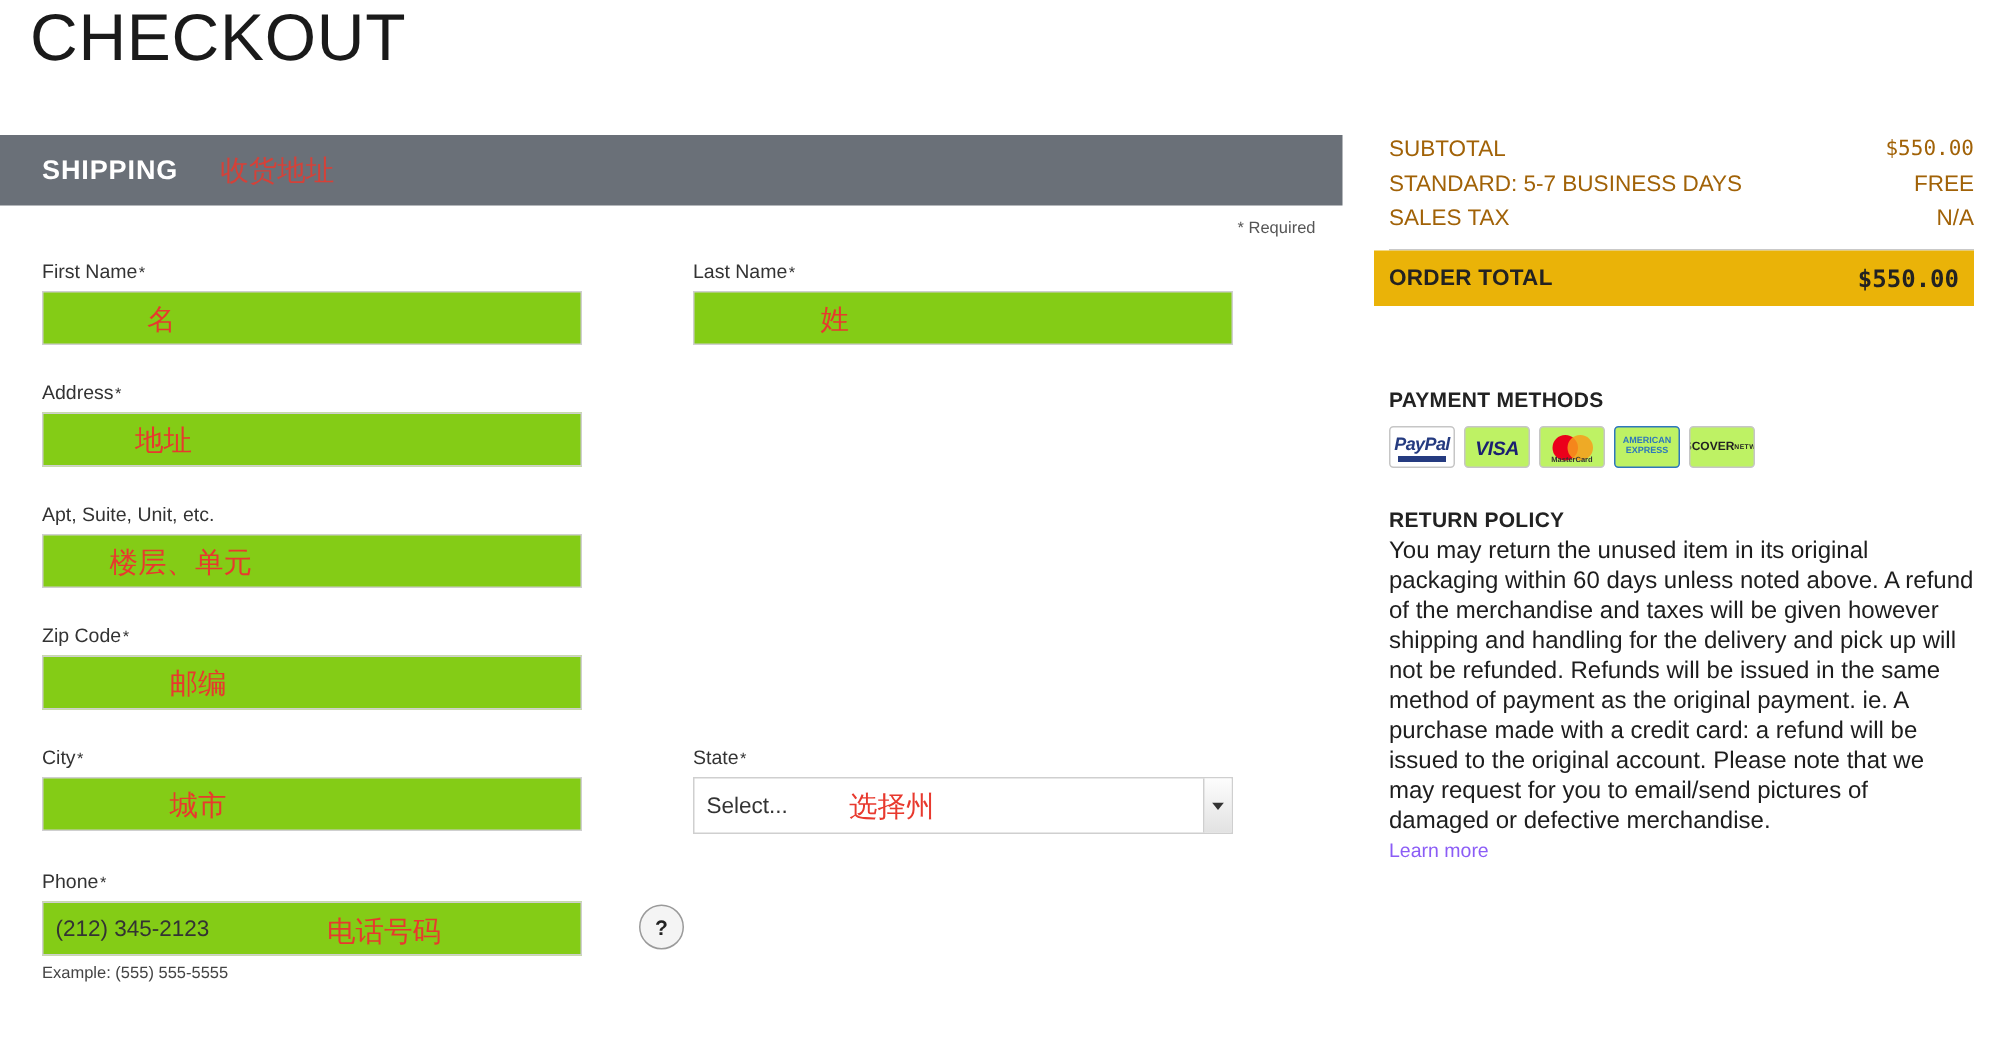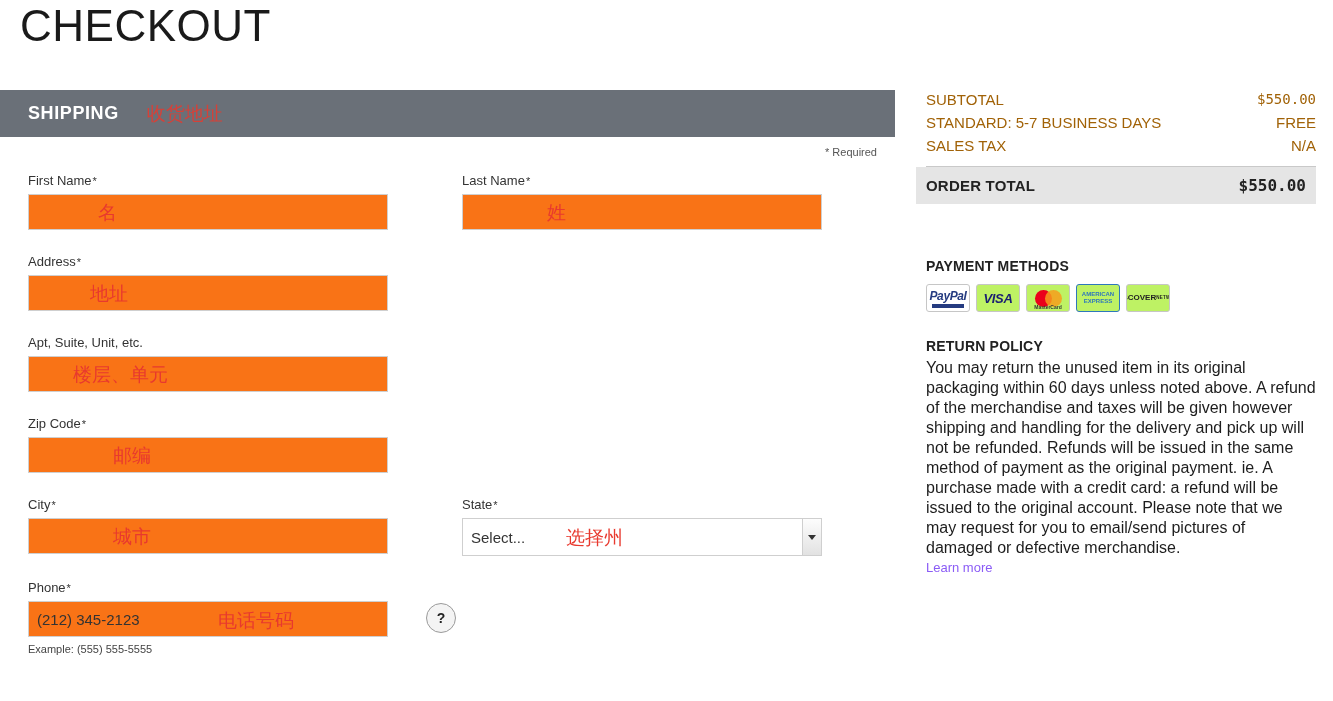--- a/index.html
+++ b/index.html
@@ -93,21 +93,21 @@
     margin-left: 1px;
   }
   .input-wrap {
     position: relative;
   }
   .txt {
     width: 360px;
     height: 36px;
     box-sizing: border-box;
     border: 1px solid #cfcfcf;
-    background: #f97316;
+    background: #84cc16;
     font-size: 15px;
     padding: 4px 8px;
     color: #333;
     outline: none;
     font-family: "Liberation Sans", sans-serif;
   }
   .txt::placeholder { color: #555; }
   .cn-hint {
     position: absolute;
     color: #e8392e;
@@ -189,21 +189,21 @@
     color: #a16207;
   }
   .sum-line .lbl { max-width: 270px; }
   .sum-line .val { font-family: "DejaVu Sans Mono", monospace; font-size: 14px; }
   .sum-line .val.plain { font-family: "Liberation Sans", sans-serif; font-size: 15px; }
   .sum-rule {
     border-top: 1px solid #c9c9c9;
     margin-top: 9px;
   }
   .order-total {
-    background: #e5e5e5;
+    background: #eab308;
     display: flex;
     justify-content: space-between;
     align-items: center;
     padding: 9px 10px 9px 10px;
     box-sizing: border-box;
     margin-left: -10px;
     width: 400px;
   }
   .order-total .lbl {
     font-size: 15px;

